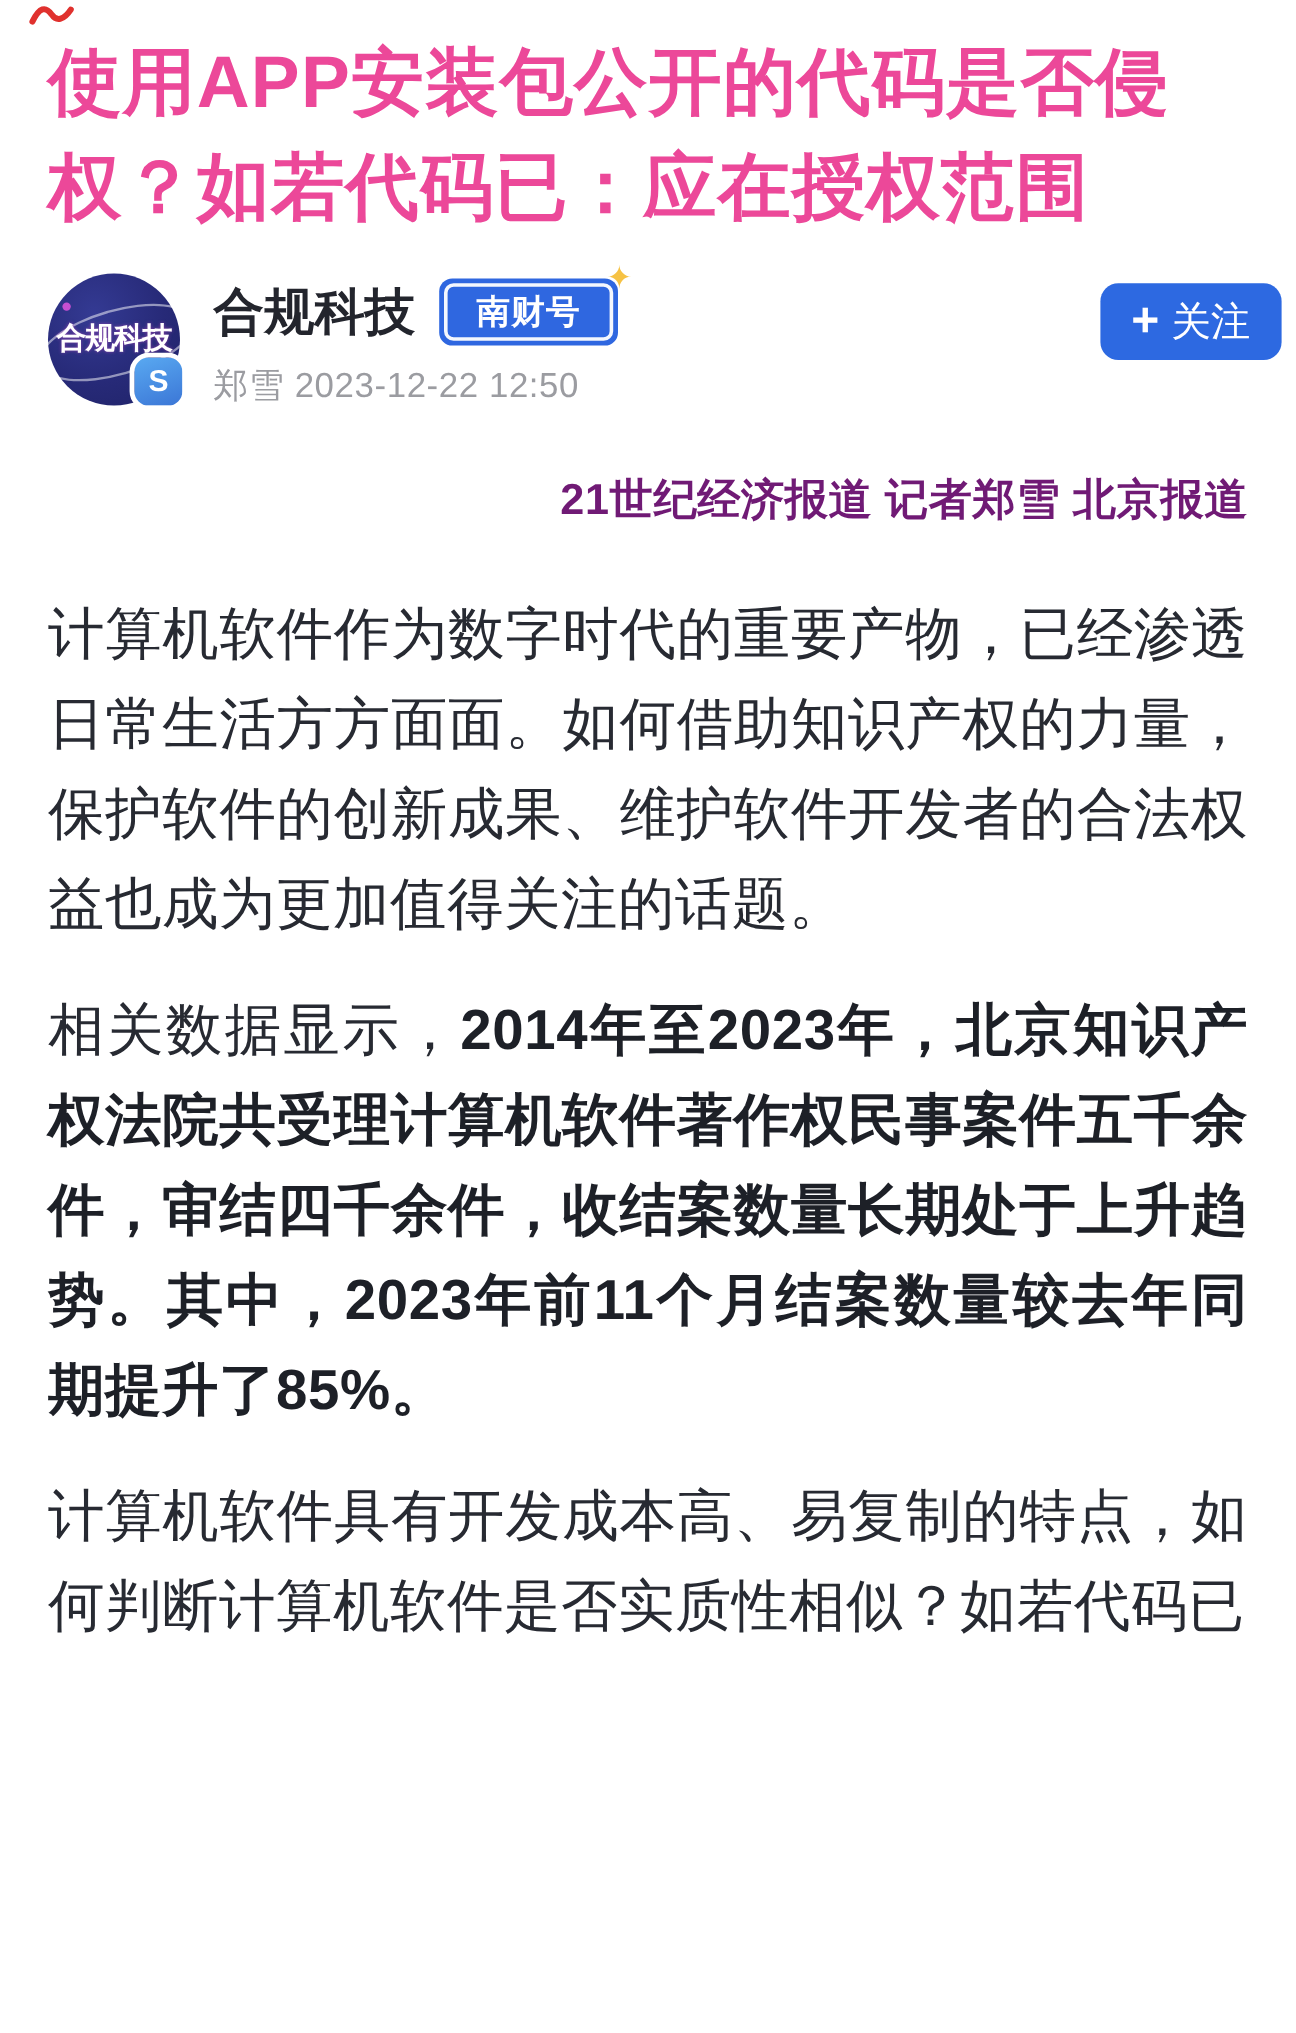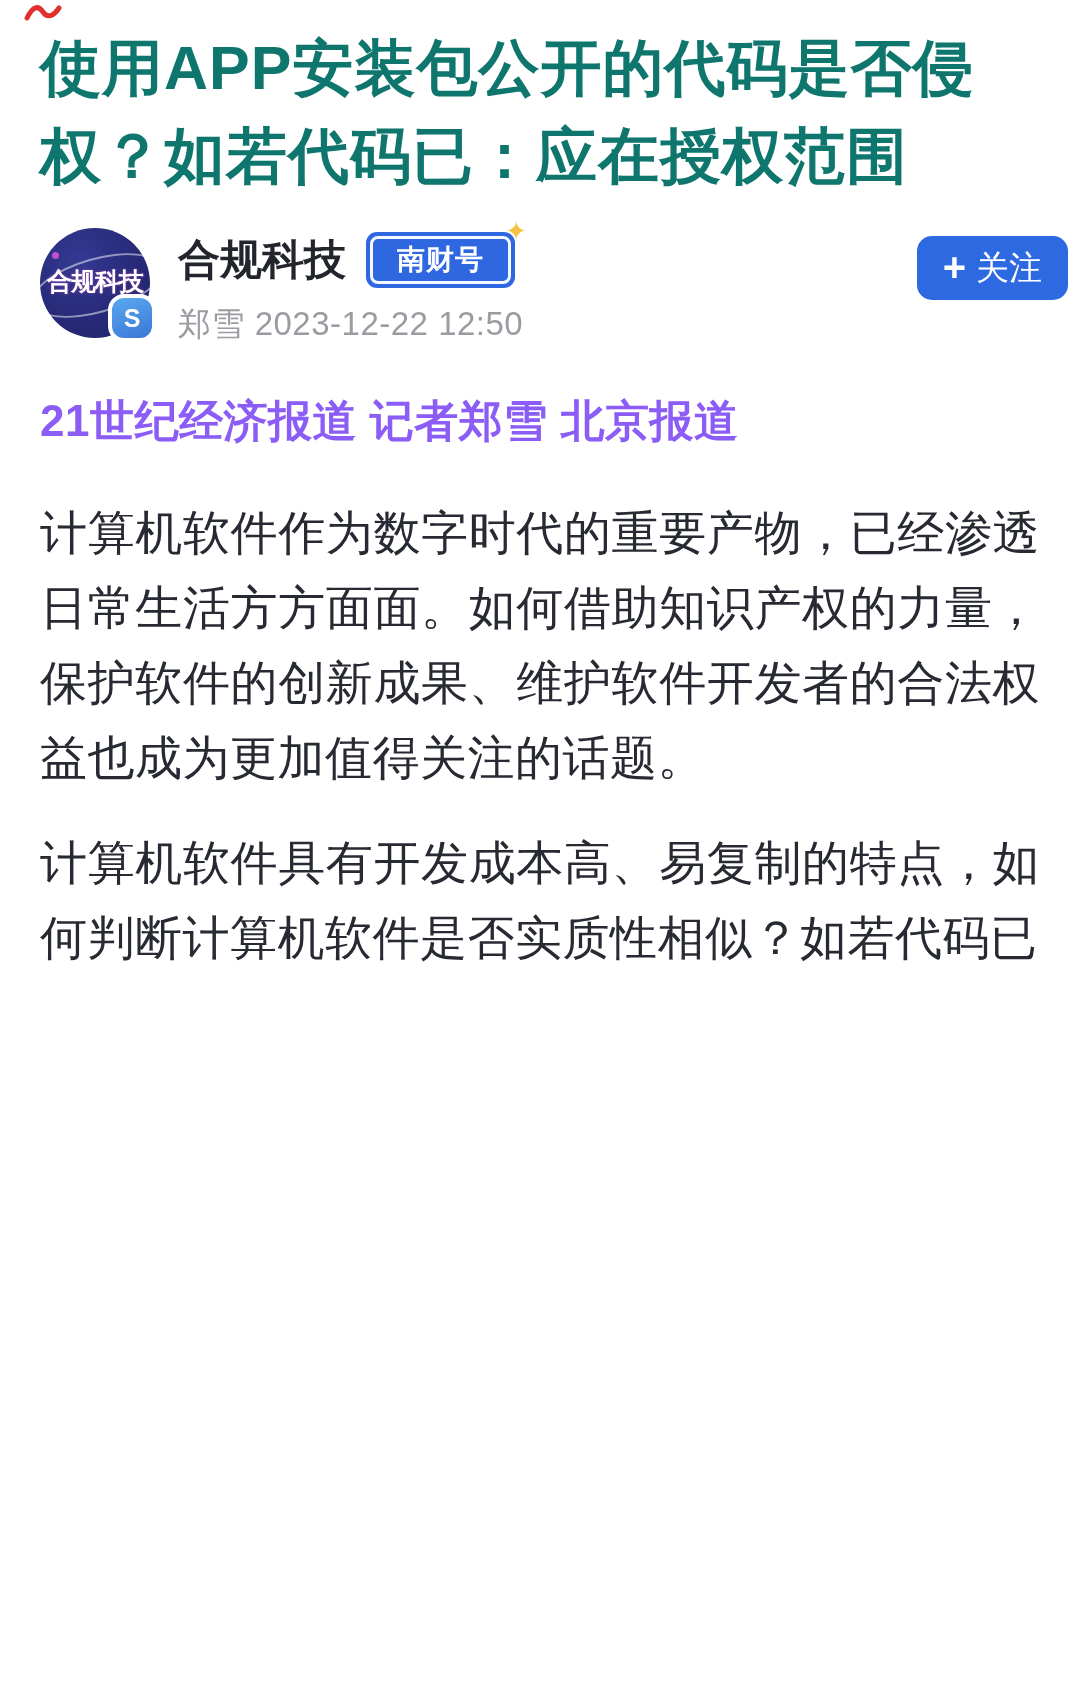--- a/index.html
+++ b/index.html
@@ -1,20 +1,20 @@
 <!DOCTYPE html>
 <html lang="zh"><head>
 <meta charset="utf-8">
 <style>
   html,body{margin:0;padding:0;background:#fff;}
   body{font-family:"Liberation Sans",sans-serif;}
   .page{position:relative;width:1080px;height:1694px;background:#ffffff;overflow:hidden;box-sizing:border-box;padding:0 40px;}
   .red-mark{position:absolute;left:24px;top:2px;width:38px;height:24px;}
 
-  .title{margin:24px 0 0;font-size:61px;line-height:88px;font-weight:800;color:#0f766e;letter-spacing:1px;}
+  .title{margin:24px 0 0;font-size:61px;line-height:88px;font-weight:800;color:#ec4899;letter-spacing:1px;}
   .title .t-line{display:block;}
 
   .author-row{display:flex;align-items:flex-start;margin-top:28px;}
   .avatar{position:relative;flex:none;width:110px;height:110px;border-radius:50%;
     background:radial-gradient(circle at 35% 30%,#343a93 0%,#272a78 55%,#1f2266 100%);cursor:pointer;}
   .avatar-orbit{position:absolute;left:-9%;top:27%;width:118%;height:46%;border:2px solid rgba(255,255,255,.5);
     border-radius:50%;transform:rotate(-16deg);}
   .avatar-dot{position:absolute;width:7px;height:7px;border-radius:50%;background:#c64fd1;}
   .avatar-dot.d1{left:12px;top:24px;}
   .avatar-dot.d2{right:16px;bottom:30px;background:#5fb6e8;}
@@ -24,28 +24,28 @@
     border-radius:16px;border:4px solid #ffffff;background:linear-gradient(160deg,#59a9f1 0%,#3b76d6 100%);
     display:flex;align-items:center;justify-content:center;color:#fff;font-size:25px;font-weight:800;}
 
   .author-info{margin-left:28px;padding-top:4px;}
   .author-top{display:flex;align-items:center;gap:20px;}
   .author-name{font-size:42px;font-weight:700;color:#23252d;cursor:pointer;}
   .badge{position:relative;display:inline-block;background:#2f67e0;border-radius:11px;padding:4px;cursor:pointer;}
   .badge-inner{display:block;border:3px solid rgba(255,255,255,.95);border-radius:8px;padding:2px 24px;
     color:#ffffff;font-size:28px;font-weight:700;letter-spacing:1px;}
   .badge-star{position:absolute;top:-14px;right:-12px;color:#f6c244;font-size:26px;line-height:1;}
-  .author-meta{margin-top:14px;font-size:33px;color:#9b9ca1;letter-spacing:.5px;}
+  .author-meta{margin-top:14px;font-size:29px;color:#9b9ca1;letter-spacing:.5px;}
 
   .follow{margin-left:auto;margin-right:-28px;margin-top:8px;height:64px;border:none;border-radius:15px;
     background:#2d69e1;color:#ffffff;font-family:inherit;font-size:33px;display:flex;align-items:center;
     gap:10px;padding:0 26px;cursor:pointer;}
   .follow .plus{font-size:40px;font-weight:600;line-height:1;margin-top:-3px;}
 
-  .byline{margin:46px 0 0;font-size:44px;line-height:56px;font-weight:700;color:#8b5cf6;letter-spacing:.5px;}
+  .byline{margin:46px 0 0;font-size:36px;line-height:56px;font-weight:700;color:#701a75;letter-spacing:.5px;text-align:right;}
 
   p.body{margin:30px 0 0;font-size:47px;line-height:75px;color:#272a32;letter-spacing:.5px;text-align:justify;}
   p.body.first{margin-top:46px;}
   p.body strong{font-weight:700;color:#1d2027;}
 </style>
 </head>
 <body>
 
 <div class="page">
 
@@ -82,16 +82,17 @@
       <span class="plus">+</span>
       <span>关注</span>
     </button>
   </div>
 
   <p class="byline">21世纪经济报道 记者郑雪 北京报道</p>
 
   <p class="body first">计算机软件作为数字时代的重要产物，已经渗透日常生活方方面面。如何借助知识产权的力量，保护软件的创新成果、维护软件开发者的合法权益也成为更加值得关注的话题。</p>
 
 
+  <p class="body"><span>相关数据显示，</span><strong>2014年至2023年，北京知识产权法院共受理计算机软件著作权民事案件五千余件，审结四千余件，收结案数量长期处于上升趋势。其中，2023年前11个月结案数量较去年同期提升了85%。</strong></p>
 
   <p class="body">计算机软件具有开发成本高、易复制的特点，如何判断计算机软件是否实质性相似？如若代码已</p>
 
 </div>
 
 </body></html>

